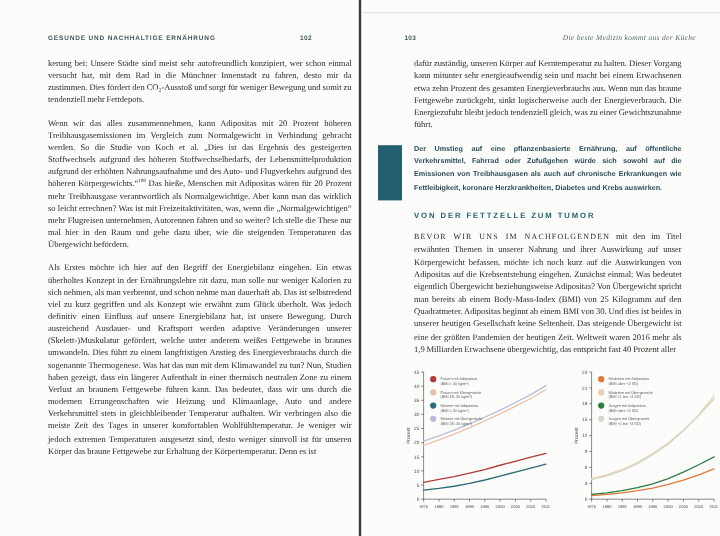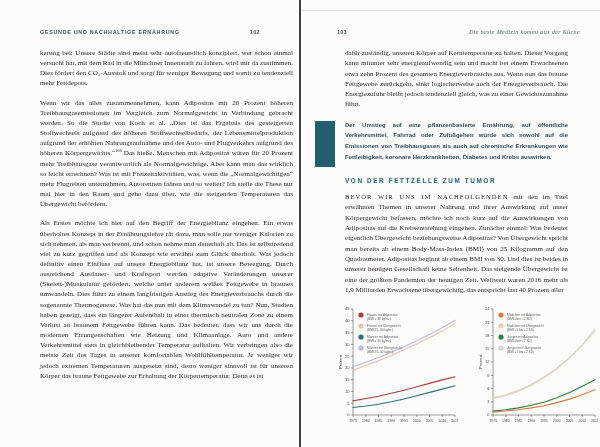--- a/index.html
+++ b/index.html
@@ -53,21 +53,21 @@
 </head>
 <body>
 
 <div class="spread">
 
   <div class="page page-left">
     <div class="running-head">
       <span class="rh-left-title">GESUNDE UND NACHHALTIGE ERNÄHRUNG</span>
       <span class="rh-left-num">102</span>
     </div>
-    <p class="body">kerung bei: Unsere Städte sind meist sehr autofreundlich konzipiert, wer schon einmal versucht hat, mit dem Rad in die Münchner Innenstadt zu fahren, wird mir da zustimmen. Dies fördert den CO₂-Ausstoß und sorgt für weniger Bewegung und somit zu tendenziell mehr Fettdepots.</p>
+    <p class="body">kerung bei: Unsere Städte sind meist sehr autofreundlich konzipiert, wer schon einmal versucht hat, mit dem Rad in die Münchner Innenstadt zu fahren, desto mir da zustimmen. Dies fördert den CO₂-Ausstoß und sorgt für weniger Bewegung und somit zu tendenziell mehr Fettdepots.</p>
     <p class="body"><span>Wenn wir das alles zusammennehmen, kann Adipositas mit 20 Prozent höheren Treibhausgasemissionen im Vergleich zum Normalgewicht in Verbindung gebracht werden. So die Studie von Koch et al. „Dies ist das Ergebnis des gesteigerten Stoffwechsels aufgrund des höheren Stoffwechselbedarfs, der Lebensmittelproduktion aufgrund der erhöhten Nahrungsaufnahme und des Auto- und Flugverkehrs aufgrund des höheren Körpergewichts.“</span><sup class="fn">108</sup><span> Das hieße, Menschen mit Adipositas wären für 20 Prozent mehr Treibhausgase verantwortlich als Normalgewichtige. Aber kann man das wirklich so leicht errechnen? Was ist mit Freizeitaktivitäten, was, wenn die „Normalgewichtigen“ mehr Flugreisen unternehmen, Autorennen fahren und so weiter? Ich stelle die These nur mal hier in den Raum und gehe dazu über, wie die steigenden Temperaturen das Übergewicht befördern.</span></p>
     <p class="body">Als Erstes möchte ich hier auf den Begriff der Energiebilanz eingehen. Ein etwas überholtes Konzept in der Ernährungslehre rät dazu, man solle nur weniger Kalorien zu sich nehmen, als man verbrennt, und schon nehme man dauerhaft ab. Das ist selbstredend viel zu kurz gegriffen und als Konzept wie erwähnt zum Glück überholt. Was jedoch definitiv einen Einfluss auf unsere Energiebilanz hat, ist unsere Bewegung. Durch ausreichend Ausdauer- und Kraftsport werden adaptive Veränderungen unserer (Skelett-)Muskulatur gefördert, welche unter anderem weißes Fettgewebe in braunes umwandeln. Dies führt zu einem langfristigen Anstieg des Energieverbrauchs durch die sogenannte Thermogenese. Was hat das nun mit dem Klimawandel zu tun? Nun, Studien haben gezeigt, dass ein längerer Aufenthalt in einer thermisch neutralen Zone zu einem Verlust an braunem Fettgewebe führen kann. Das bedeutet, dass wir uns durch die modernen Errungenschaften wie Heizung und Klimaanlage, Auto und andere Verkehrsmittel stets in gleichbleibender Temperatur aufhalten. Wir verbringen also die meiste Zeit des Tages in unserer komfortablen Wohlfühltemperatur. Je weniger wir jedoch extremen Temperaturen ausgesetzt sind, desto weniger sinnvoll ist für unseren Körper das braune Fettgewebe zur Erhaltung der Körpertemperatur. Denn es ist</p>
   </div>
 
   <div class="gutter"></div>
   <div class="page-edge"></div>
 
   <div class="page page-right">
     <div class="running-head">
       <span class="rh-right-num">103</span>

